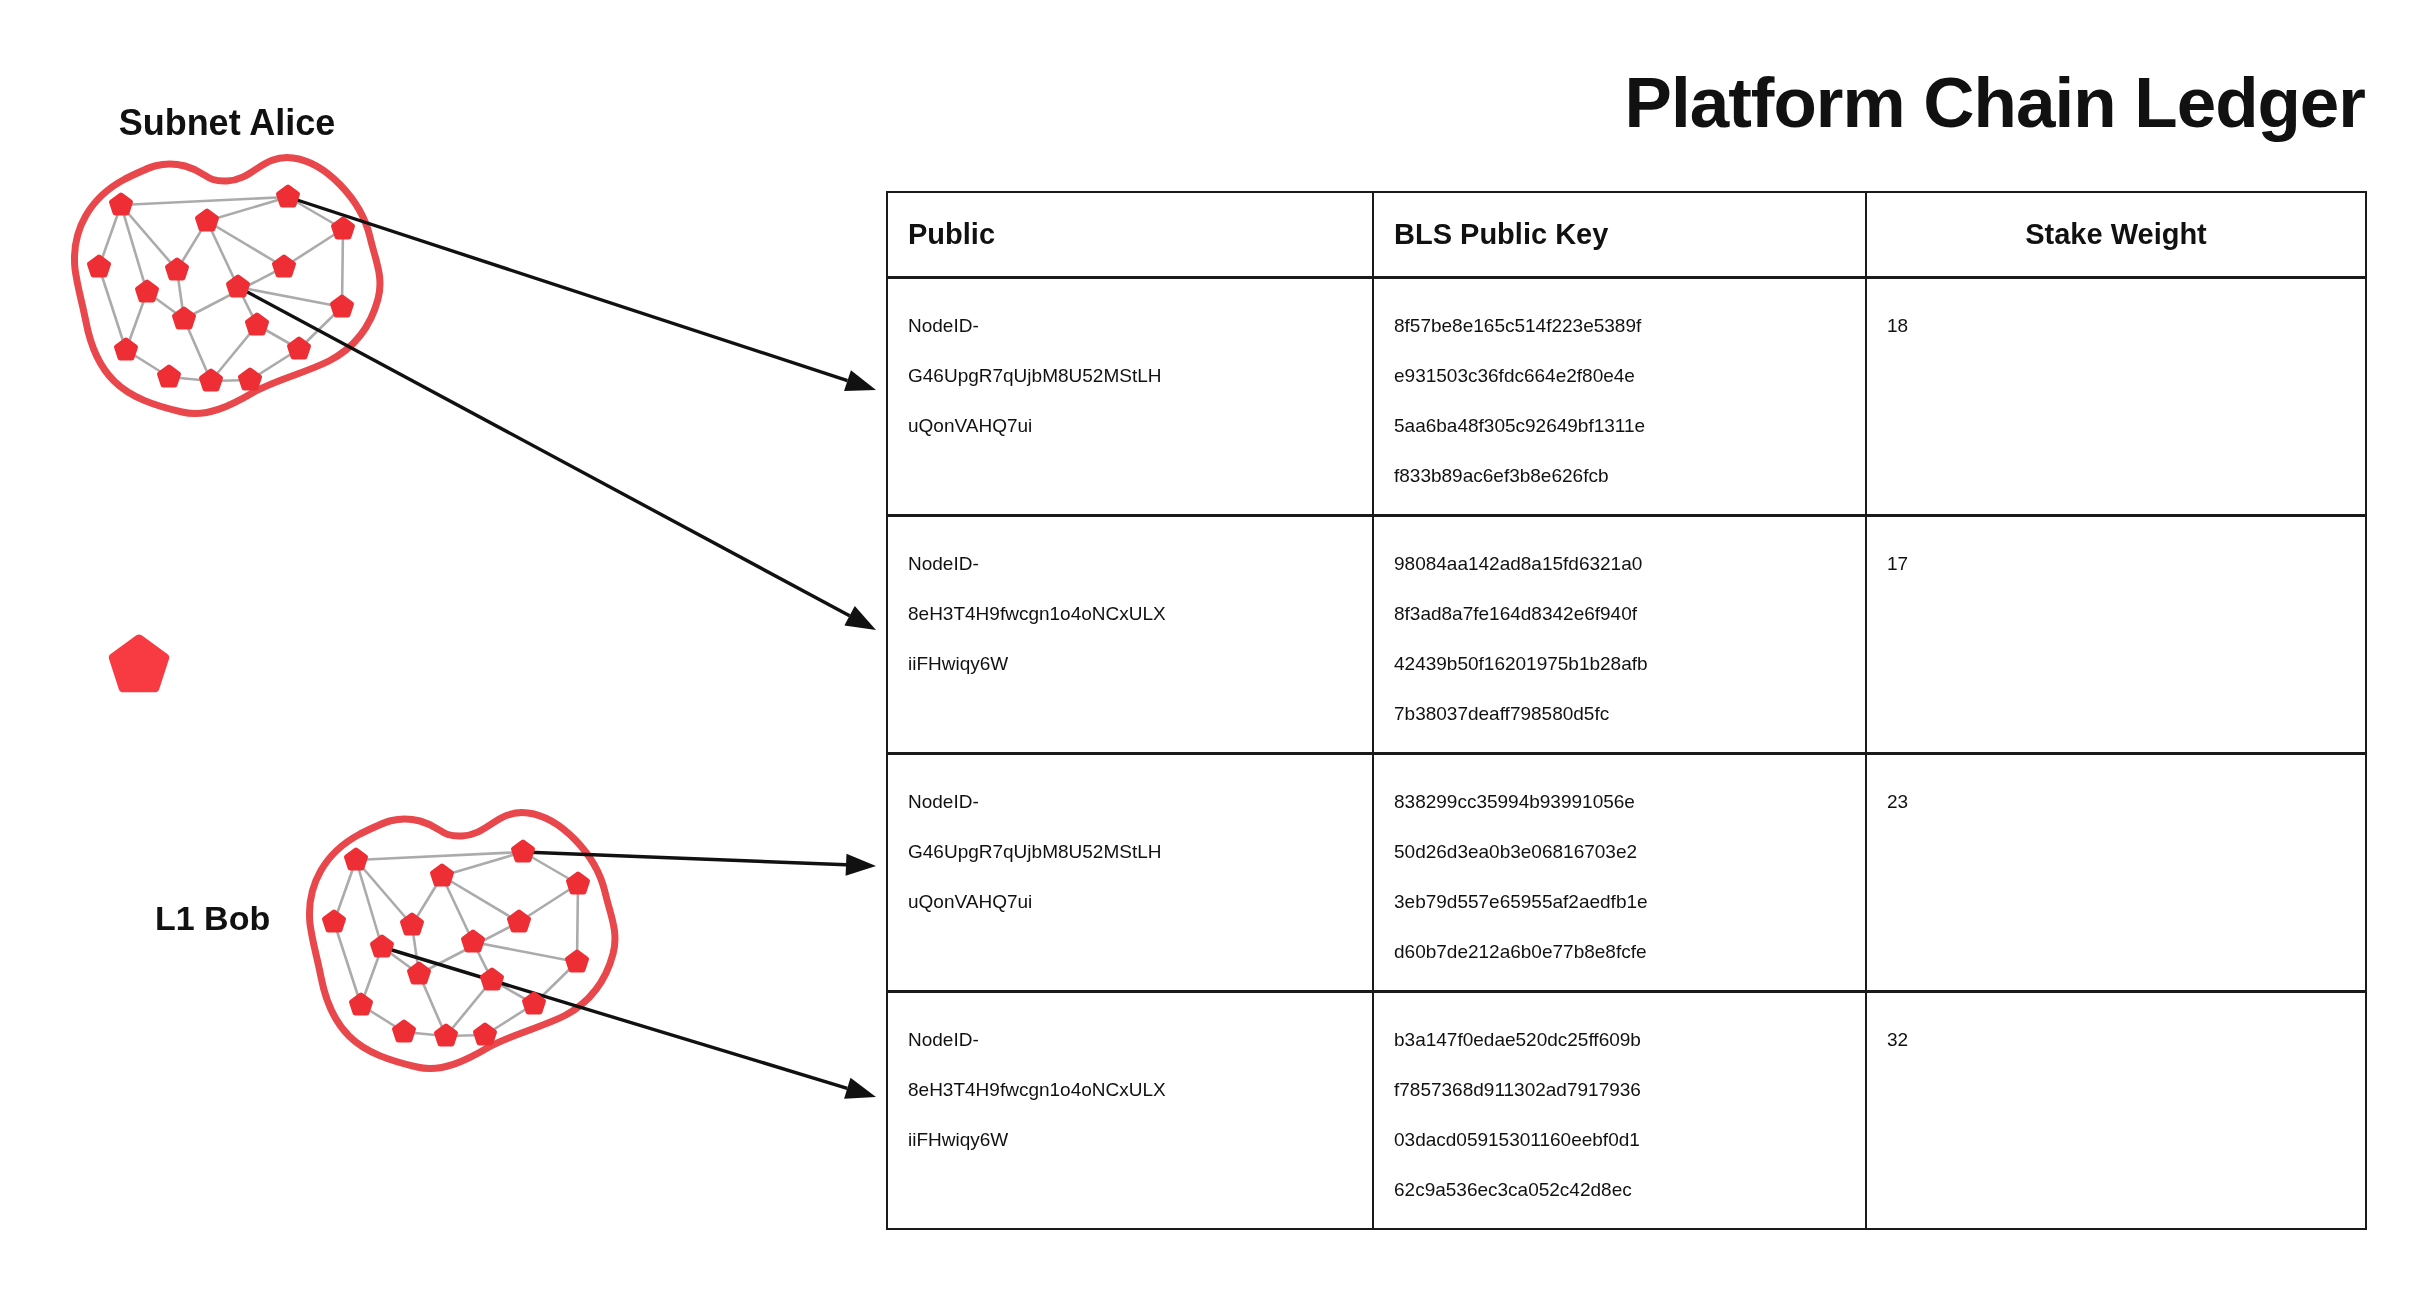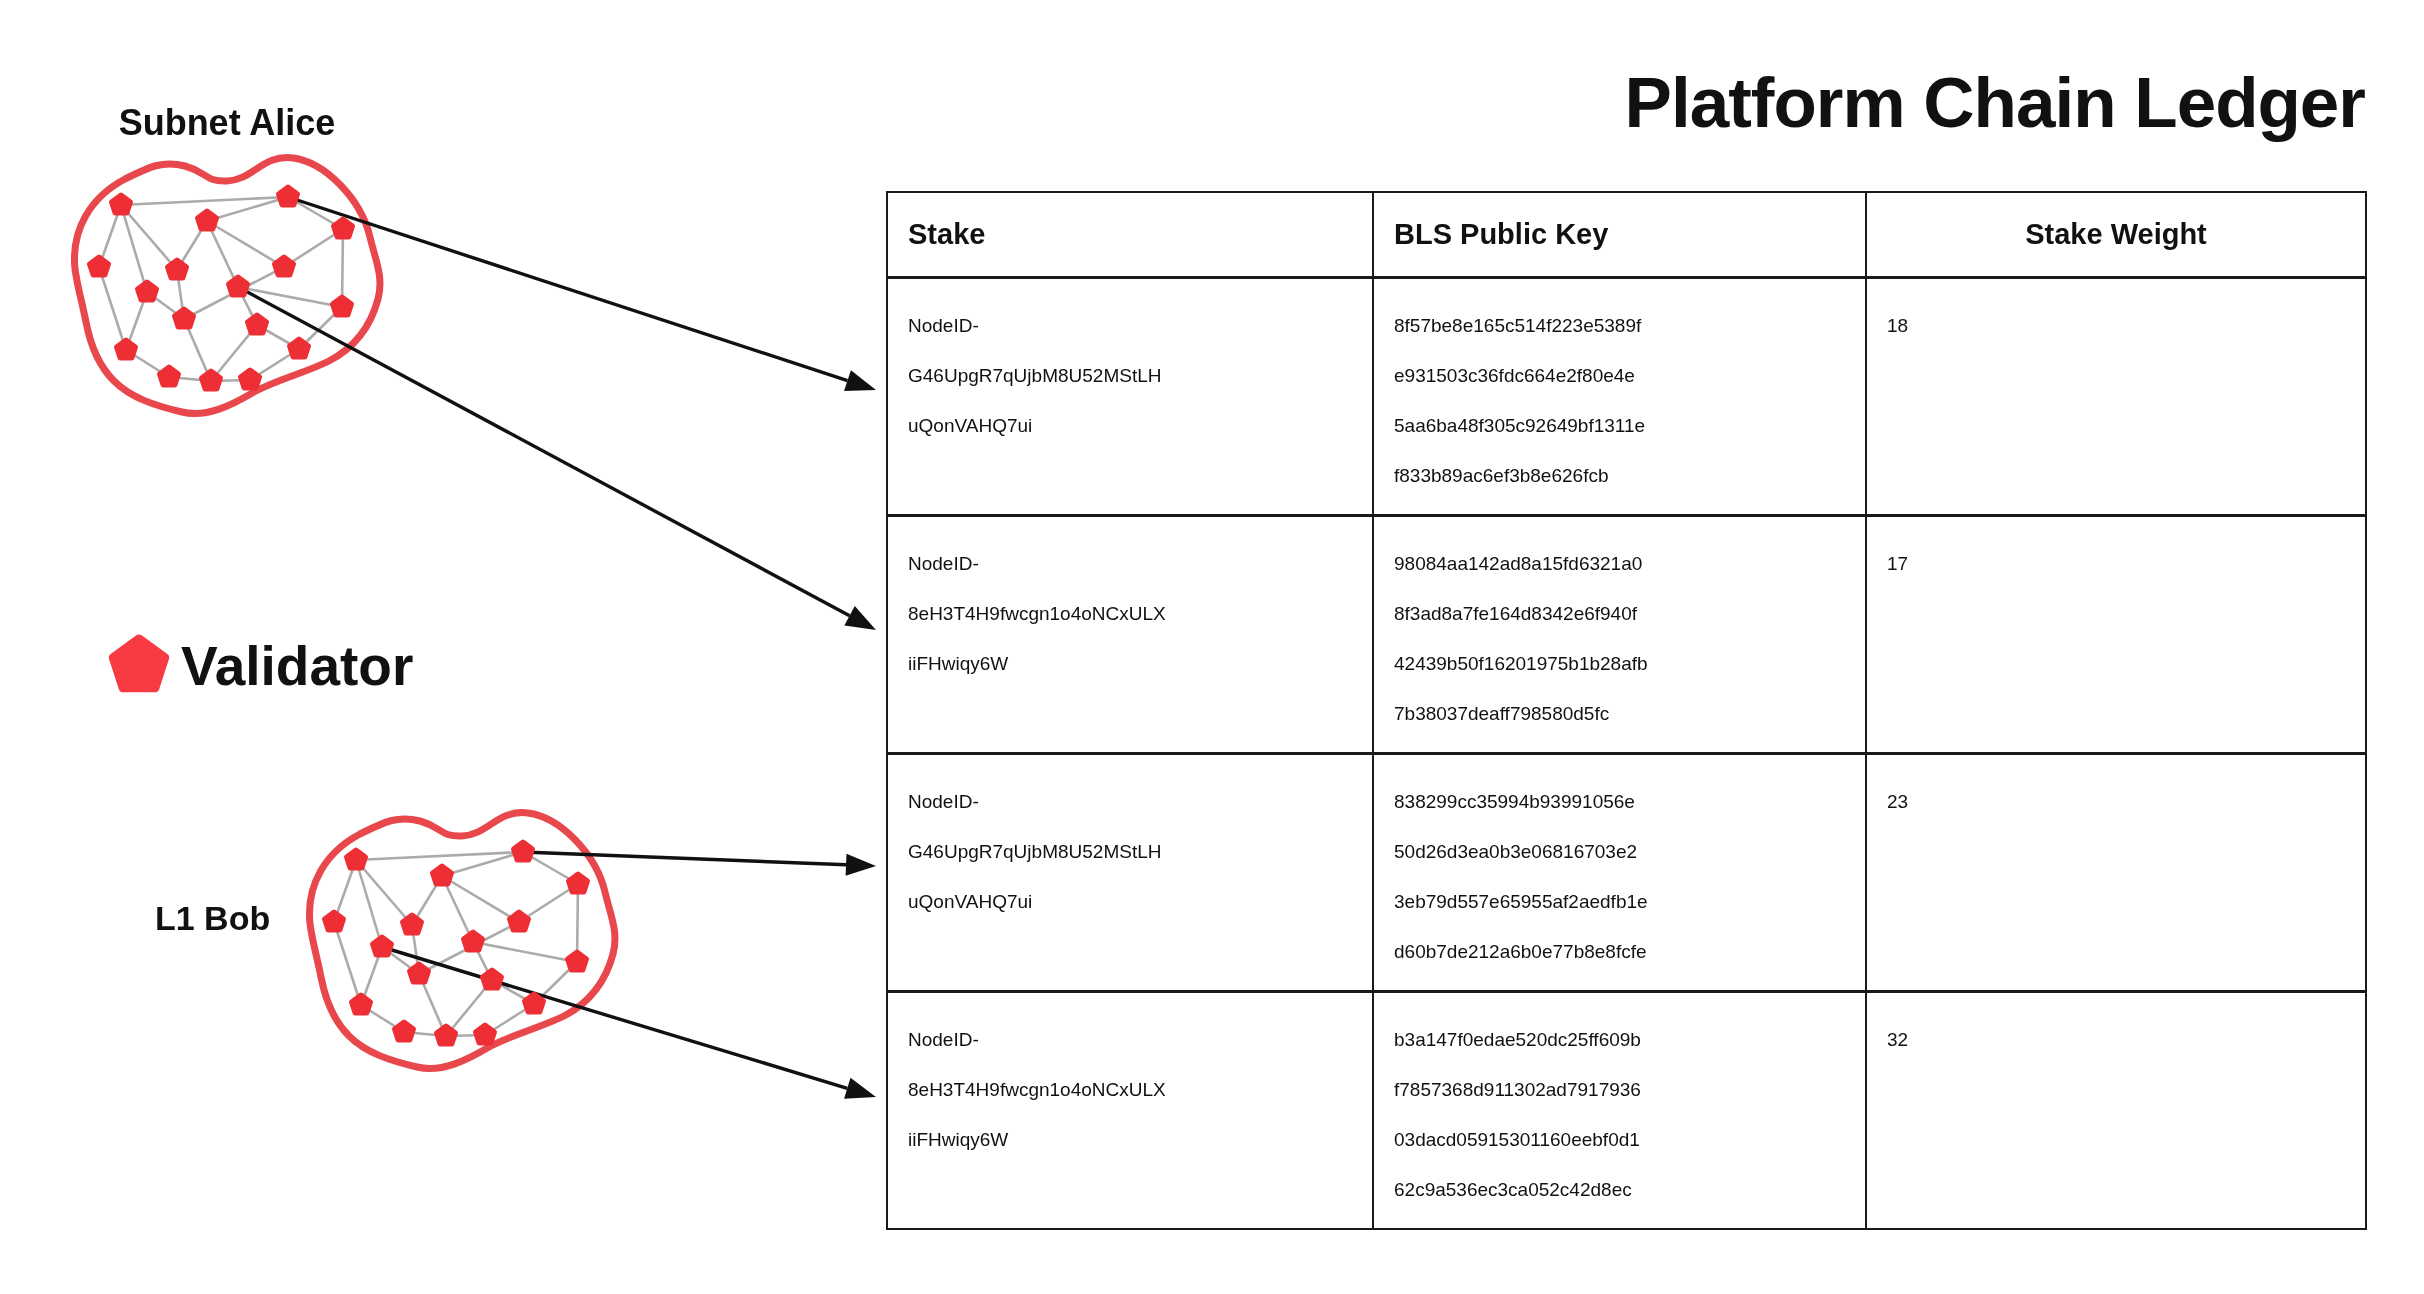--- a/index.html
+++ b/index.html
@@ -138,33 +138,32 @@
         <polygon points="138.0,214.0 147.5,220.9 143.9,232.1 132.1,232.1 128.5,220.9" fill="#EE2E35" stroke="#EE2E35" stroke-width="5" stroke-linejoin="round"></polygon>
         <polygon points="177.0,213.0 186.5,219.9 182.9,231.1 171.1,231.1 167.5,219.9" fill="#EE2E35" stroke="#EE2E35" stroke-width="5" stroke-linejoin="round"></polygon>
       </g>
       <polygon points="139.0,639.0 164.7,657.7 154.9,687.8 123.1,687.8 113.3,657.7" fill="#F83B42" stroke="#F83B42" stroke-width="9" stroke-linejoin="round"></polygon>
     </svg>
 
   <div class="subnet-label" id="alice-label">Subnet Alice</div>
 
   <div class="subnet-label" id="bob-label">L1 Bob</div>
 
-  <div class="legend-text">Validator</div>
 
   <div class="page-title">Platform Chain Ledger</div>
 
   <table class="ledger">
     <colgroup>
       <col style="width:486px">
         <col style="width:493px">
         <col style="width:500px">
     </colgroup>
     <thead>
       <tr>
-        <th>Stake</th>
+        <th>Public</th>
         <th>BLS Public Key</th>
         <th class="center">Stake Weight</th>
       </tr>
     </thead>
     <tbody>
       <tr>
         <td>NodeID-
 G46UpgR7qUjbM8U52MStLH
 uQonVAHQ7ui</td>
         <td>8f57be8e165c514f223e5389f

